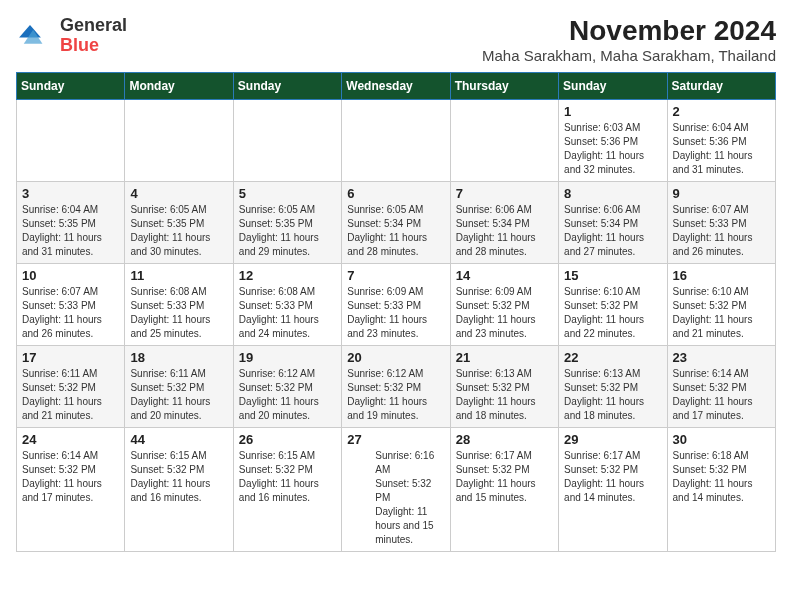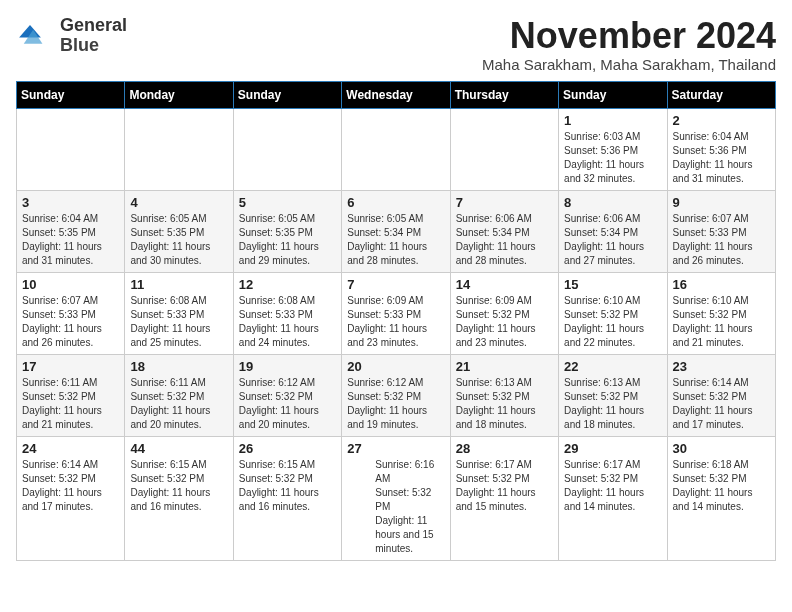--- a/index.html
+++ b/index.html
@@ -20,30 +20,30 @@
       display: flex;
       align-items: center;
       gap: 16px;
     }
     .logo-text {
       font-size: 18px;
       font-weight: bold;
       line-height: 1.1;
     }
     .logo-text span.general { color: #333; }
-    .logo-text span.blue { color: #404040; }
+    .logo-text span.blue { color: #ef4444; }
     .logo-icon {
       width: 28px;
       height: 28px;
     }
     .title-block {
       text-align: right;
     }
     .month-title {
-      font-size: 36px;
+      font-size: 28px;
       font-weight: bold;
       color: #222;
       line-height: 1.1;
     }
     .subtitle {
       font-size: 15px;
       color: #444;
     }
     .calendar {
       width: 100%;
@@ -70,21 +70,21 @@
       background: #fff;
     }
     .calendar tr:nth-child(even) td {
       background: #f5f5f5;
     }
     .calendar tr:nth-child(odd) td {
       background: #fff;
     }
     
     .calendar tr:first-child th {
-      background: #000000;
+      background: #14532d;
     }
     .day-num {
       font-size: 13px;
       font-weight: bold;
       display: block;
       margin-bottom: 2px;
     }
     .day-info {
       font-size: 10px;
       line-height: 1.4;

